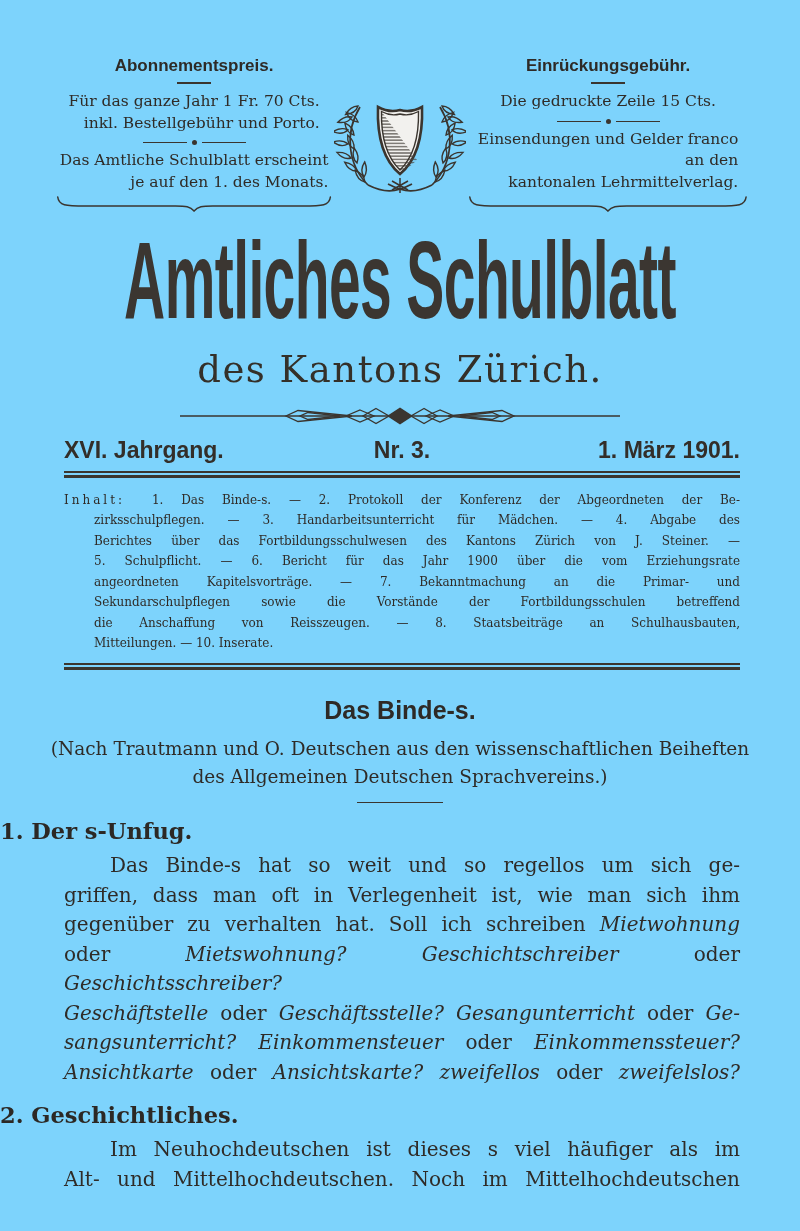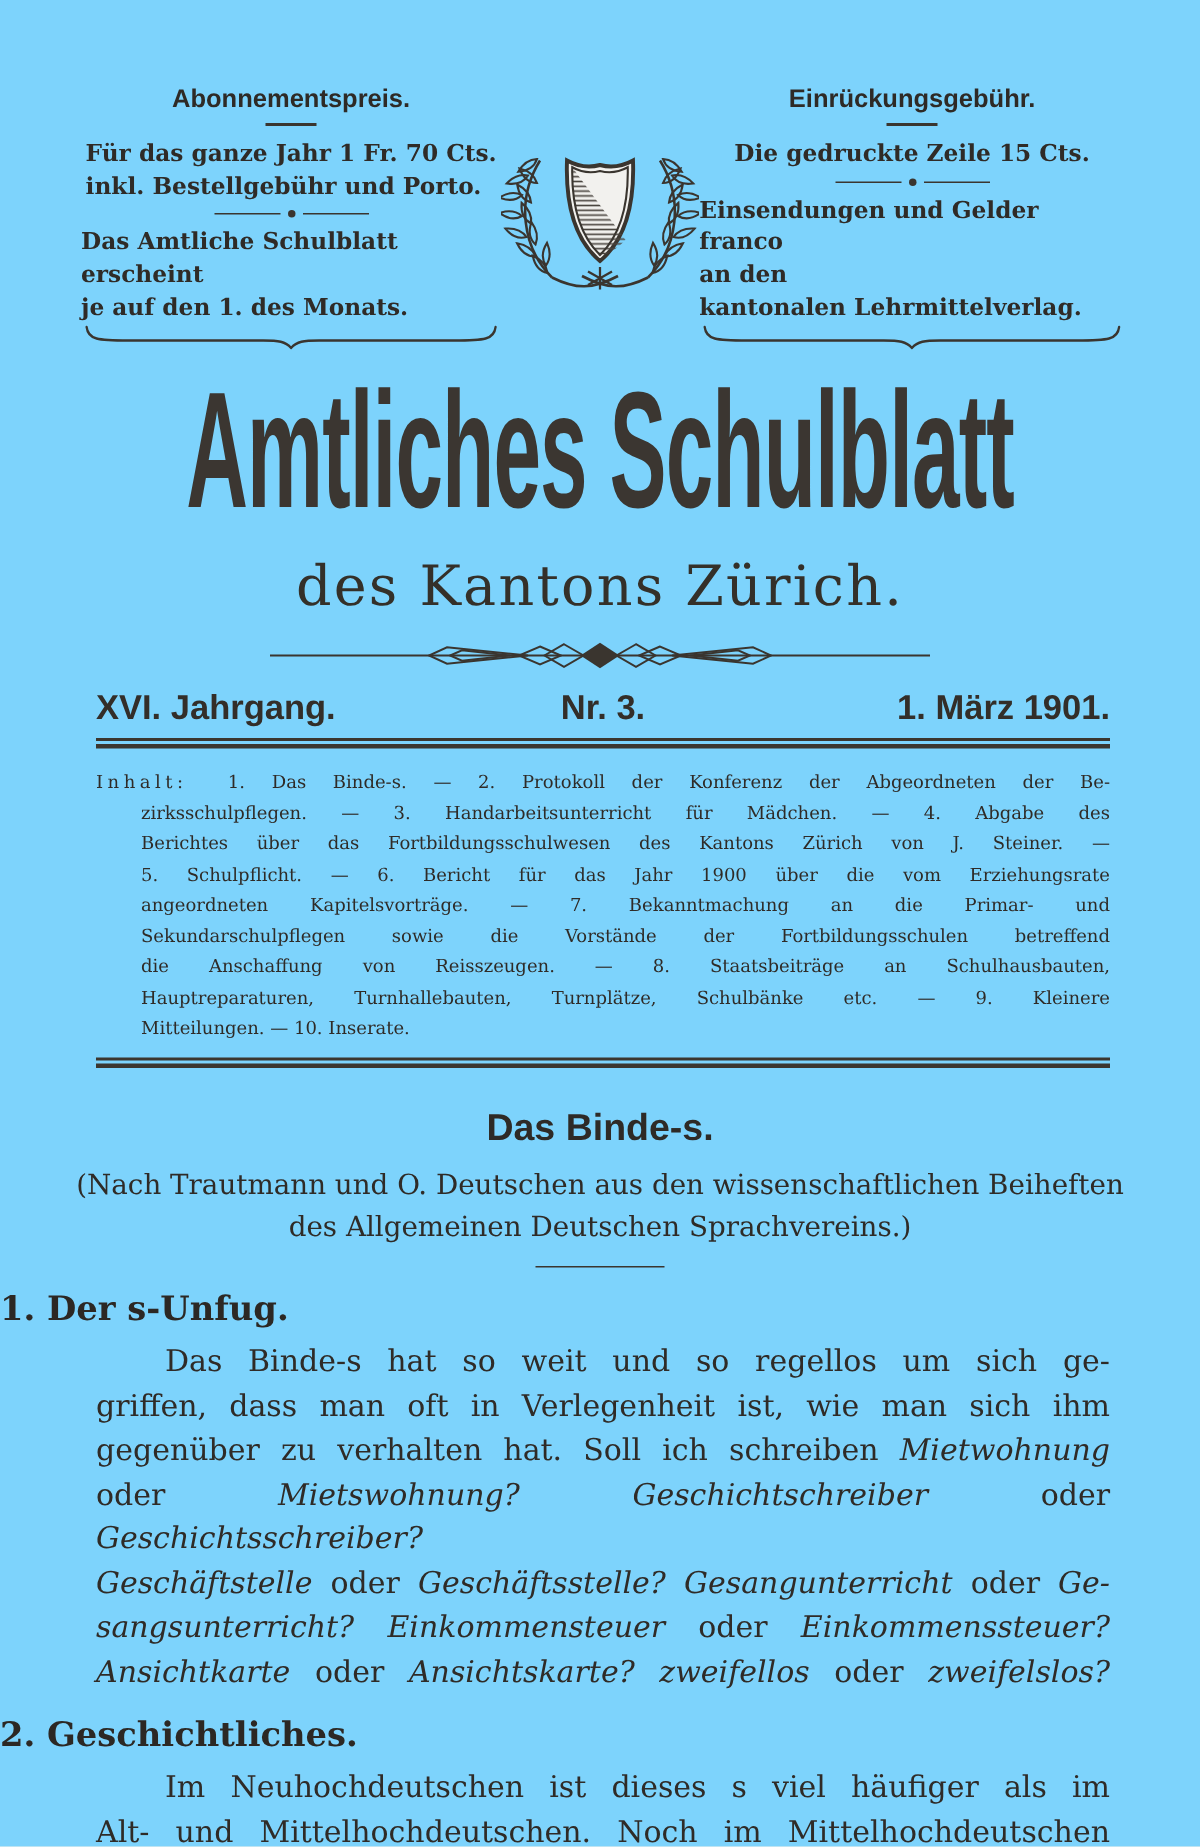--- a/index.html
+++ b/index.html
@@ -9,21 +9,21 @@
     font-family:"DejaVu Serif",serif;
   }
   
   .masthead{display:flex;padding:56px 50px 0 54px;}
   .m-col{display:flex;flex-direction:column;align-items:center;}
   .m-left{width:300px;}
   .m-right{width:304px;}
   .m-center{flex:1;display:flex;justify-content:center;align-items:flex-start;}
   .m-heading{font-family:"Liberation Sans",sans-serif;font-weight:700;font-size:17px;color:#2e2a26;}
   .m-rule{width:34px;border-top:2px solid #3a352f;margin:6px 0 7px;}
-  .m-text{font-weight:700;font-size:15.5px;line-height:1.4;text-align:left;color:#2f2b27;}
+  .m-text{font-weight:400;font-size:15.5px;line-height:1.4;text-align:right;color:#2f2b27;}
   .orn{display:flex;align-items:center;gap:5px;margin:6px 0 5px;}
   .orn .l{width:44px;border-top:1.5px solid #3a352f;}
   .orn .d{width:5px;height:5px;border-radius:50%;background:#3a352f;}
   .brace{margin-top:auto;width:100%;height:18px;}
   .emblem{margin-top:24px;}
   
   .title-wrap{position:relative;height:106px;margin-top:18px;}
   .title-main{
     position:absolute;left:50%;top:0;white-space:nowrap;
     font-family:"Liberation Sans",sans-serif;font-weight:700;
@@ -167,21 +167,20 @@
   <div class="double-rule"></div>
 
   <div class="contents">
       <div class="line"><span class="sp">Inhalt:</span><span> 1. Das Binde-s. — 2. Protokoll der Konferenz der Abgeordneten der Be-</span></div>
       <div class="line"><span>zirksschulpflegen. — 3. Handarbeitsunterricht für Mädchen. — 4. Abgabe des</span></div>
       <div class="line"><span>Berichtes über das Fortbildungsschulwesen des Kantons Zürich von J. Steiner. —</span></div>
       <div class="line"><span>5. Schulpflicht. — 6. Bericht für das Jahr 1900 über die vom Erziehungsrate</span></div>
       <div class="line"><span>angeordneten Kapitelsvorträge. — 7. Bekanntmachung an die Primar- und</span></div>
       <div class="line"><span>Sekundarschulpflegen sowie die Vorstände der Fortbildungsschulen betreffend</span></div>
       <div class="line"><span>die Anschaffung von Reisszeugen. — 8. Staatsbeiträge an Schulhausbauten,</span></div>
-      <div class="line"><span>Hauptreparaturen, Turnhallebauten, Turnplätze, Schulbänke etc. — 9. Kleinere</span></div>
       <div class="line"><span>Mitteilungen. — 10. Inserate.</span></div>
     </div>
   <div class="double-rule rule2"></div>
 
   <div class="article-title">Das Binde-s.</div>
   <div class="byline">
       <div class="line"><span>(Nach Trautmann und O. Deutschen aus den wissenschaftlichen Beiheften</span></div>
       <div class="line"><span>des Allgemeinen Deutschen Sprachvereins.)</span></div>
     </div>
   <div class="byline-rule"></div>

